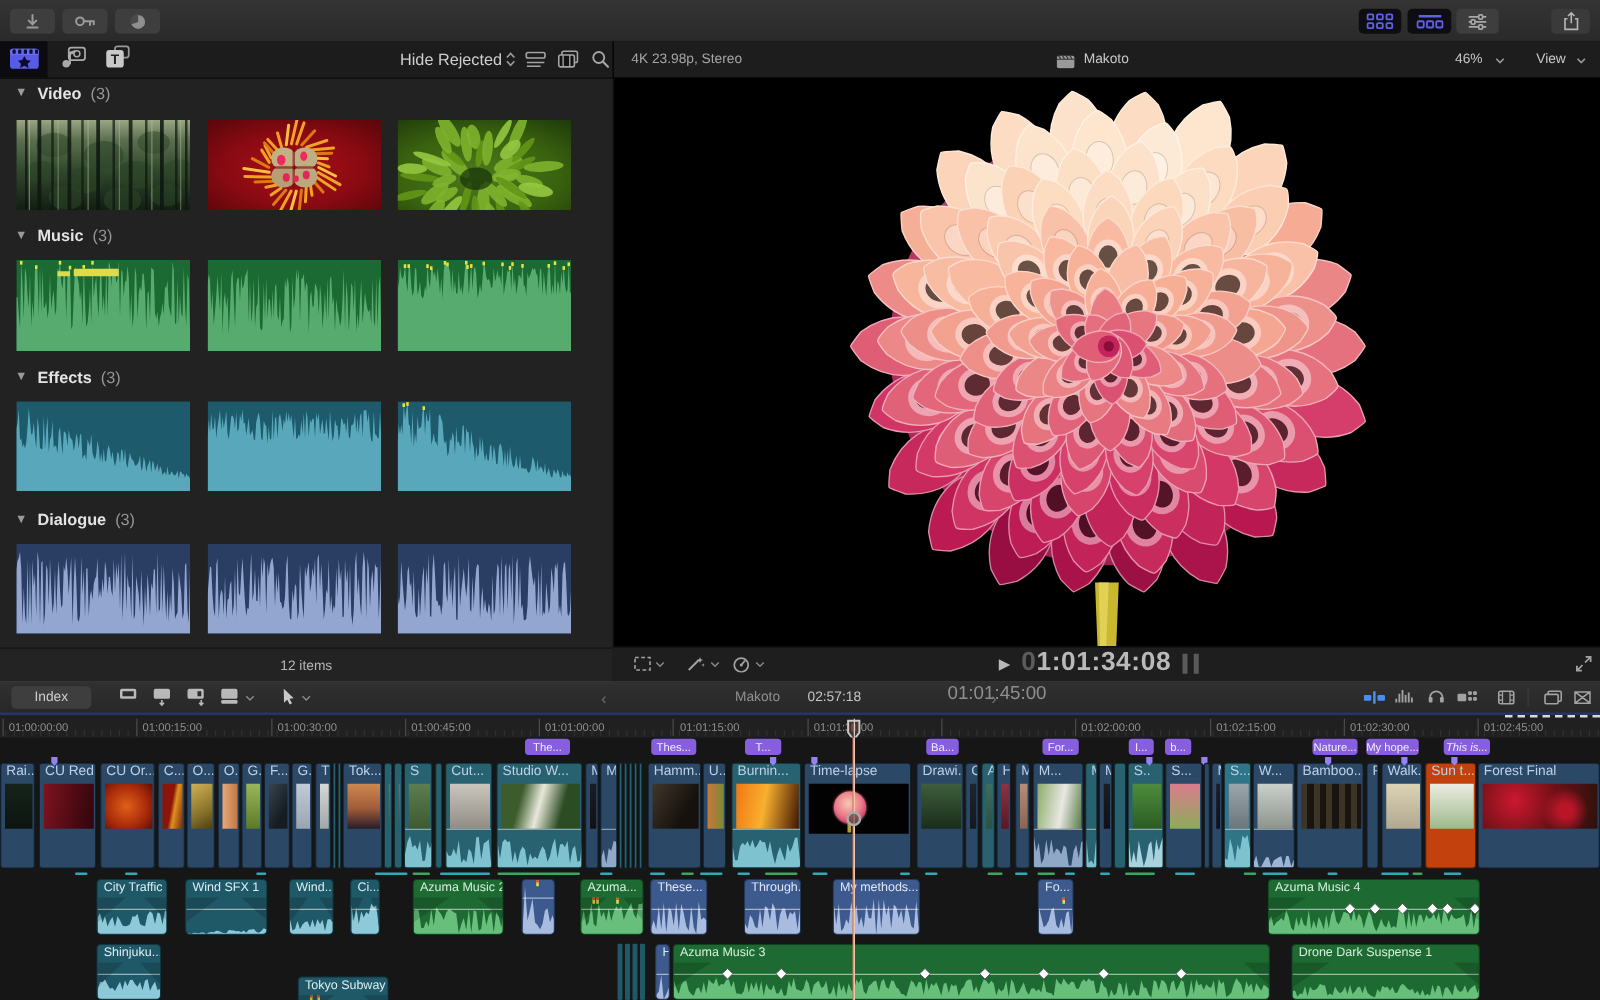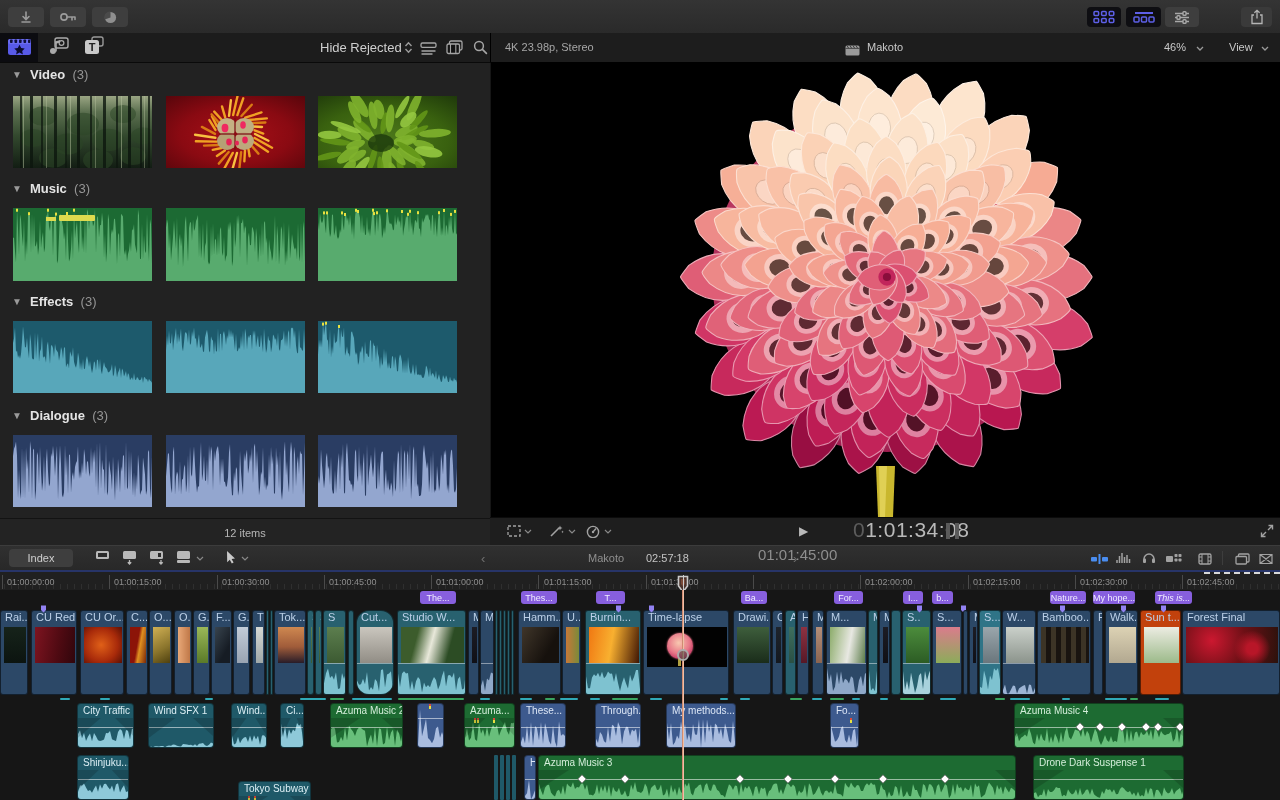--- a/index.html
+++ b/index.html
@@ -631,21 +631,21 @@
     </svg>
     <div style="position:absolute;left:585px;top:524px"><svg width="16" height="14" viewBox="0 0 16 14">
         <circle cx="8" cy="8" r="5.6" fill="none" stroke="#a2a2a2" stroke-width="1.4"></circle>
         <path d="M8 8L11 4.5" stroke="#a2a2a2" stroke-width="1.4"></path>
         <circle cx="8" cy="8" r="1.2" fill="#a2a2a2"></circle>
       </svg></div>
     <svg style="position:absolute;left:604px;top:529px" width="8" height="5" viewBox="0 0 8 5">
       <path d="M1 1l3 3 3-3" stroke="#888" stroke-width="1.2" fill="none"></path>
     </svg>
     <div style="position:absolute;left:799px;top:524px;color:#b9b9b9;font-size:12px">▶</div>
-    <div style="position:absolute;left:853px;top:518px;font-size:21px;color:#8b8b8b;font-weight:400;letter-spacing:0.5px"><span style="color:#5c5c5c">0</span><span style="color:#b9b9b9">1:01:34:08</span></div>
+    <div style="position:absolute;left:817px;top:518px;font-size:21px;color:#8b8b8b;font-weight:700;letter-spacing:0.5px"><span style="color:#5c5c5c">0</span><span style="color:#b9b9b9">1:01:34:08</span></div>
     <div style="position:absolute;left:946px;top:523px;width:4px;height:16px;background:#5a5a5a;"></div>
     <div style="position:absolute;left:955px;top:523px;width:4px;height:16px;background:#5a5a5a;"></div>
     <div style="position:absolute;left:1260px;top:524px"><svg width="14" height="14" viewBox="0 0 14 14">
         <path d="M8.5 1.5h4v4M5.5 12.5h-4v-4M12.5 1.5L8 6M1.5 12.5L6 8" stroke="#a2a2a2" stroke-width="1.4" fill="none"></path>
       </svg></div>
     <div style="position:absolute;left:0px;top:545px;width:1280px;height:27px;background:linear-gradient(#303030,#272727);border-top:1px solid #3c3c3c;border-bottom:1px solid #161616;"></div>
     <div style="position:absolute;left:9px;top:549px;width:64px;height:18px;background:#3e3e3e;border-radius:4px;display:flex;align-items:center;justify-content:center;color:#cfcfcf;font-size:11px;">Index</div>
     <svg style="position:absolute;left:95px;top:548px" width="16" height="18" viewBox="0 0 16 18">
       <rect x="1" y="3" width="13" height="8" rx="1.5" fill="#b9b9b9"></rect>
       <rect x="3" y="5" width="9" height="4" fill="#2b2b2b"></rect>
@@ -1000,21 +1000,21 @@
       <div style="position:absolute;left:0;top:0;width:100%;height:16px;overflow:hidden;color:#bcd0e8;font-size:11px;padding-left:4px;box-sizing:border-box;white-space:nowrap">S</div>
       <div style="position:absolute;left:3px;top:16px;width:17px;height:36px;background:linear-gradient(#5c7e4e,#3c5a32);"></div>
       <svg style="position:absolute;left:0;top:53px" width="23" height="30">
         <polygon points="0,30 0,19.5 2,9.2 4,4.6 6,14.0 8,11.8 10,15.7 12,8.3 14,24.9 16,24.3 18,8.9 20,15.0 22,8.1 23,30" fill="#7ec2d0"></polygon>
       </svg>
       <div style="position:absolute;left:0;top:52px;width:100%;height:0;border-top:1px solid rgba(255,255,255,0.45)"></div>
     </div>
     <div style="position:absolute;left:348px;top:610px;width:6px;height:85px;background:#28616f;border:1px solid rgba(0,0,0,0.55);border-radius:3px;box-sizing:border-box;overflow:hidden;">
       <div style="position:absolute;left:0;top:0;width:100%;height:16px;overflow:hidden;color:#bcd0e8;font-size:11px;padding-left:4px;box-sizing:border-box;white-space:nowrap">!</div>
     </div>
-    <div style="position:absolute;left:356px;top:610px;width:38px;height:85px;background:#28616f;border:1px solid rgba(0,0,0,0.55);border-radius:13px;box-sizing:border-box;overflow:hidden;">
+    <div style="position:absolute;left:356px;top:610px;width:38px;height:85px;background:#28616f;border:1px solid rgba(0,0,0,0.55);border-radius:3px;box-sizing:border-box;overflow:hidden;">
       <div style="position:absolute;left:0;top:0;width:100%;height:16px;overflow:hidden;color:#bcd0e8;font-size:11px;padding-left:4px;box-sizing:border-box;white-space:nowrap">Cut...</div>
       <div style="position:absolute;left:3px;top:16px;width:32px;height:36px;background:linear-gradient(#cac6be,#918d85);"></div>
       <svg style="position:absolute;left:0;top:53px" width="38" height="30">
         <polygon points="0,30 0,16.4 2,20.8 4,20.3 6,14.8 8,20.2 10,8.0 12,26.4 14,23.1 16,25.7 18,14.9 20,17.6 22,27.2 24,5.9 26,5.3 28,23.5 30,10.5 32,9.4 34,7.3 36,28.7 38,7.8 38,30" fill="#7ec2d0"></polygon>
       </svg>
       <div style="position:absolute;left:0;top:52px;width:100%;height:0;border-top:1px solid rgba(255,255,255,0.45)"></div>
     </div>
     <div style="position:absolute;left:397px;top:610px;width:69px;height:85px;background:#28616f;border:1px solid rgba(0,0,0,0.55);border-radius:3px;box-sizing:border-box;overflow:hidden;">
       <div style="position:absolute;left:0;top:0;width:100%;height:16px;overflow:hidden;color:#bcd0e8;font-size:11px;padding-left:4px;box-sizing:border-box;white-space:nowrap">Studio W...</div>
       <div style="position:absolute;left:3px;top:16px;width:63px;height:36px;background:linear-gradient(105deg,#3c5c2c 25%,#e8e8da 48%,#2c4c24 75%);"></div>

